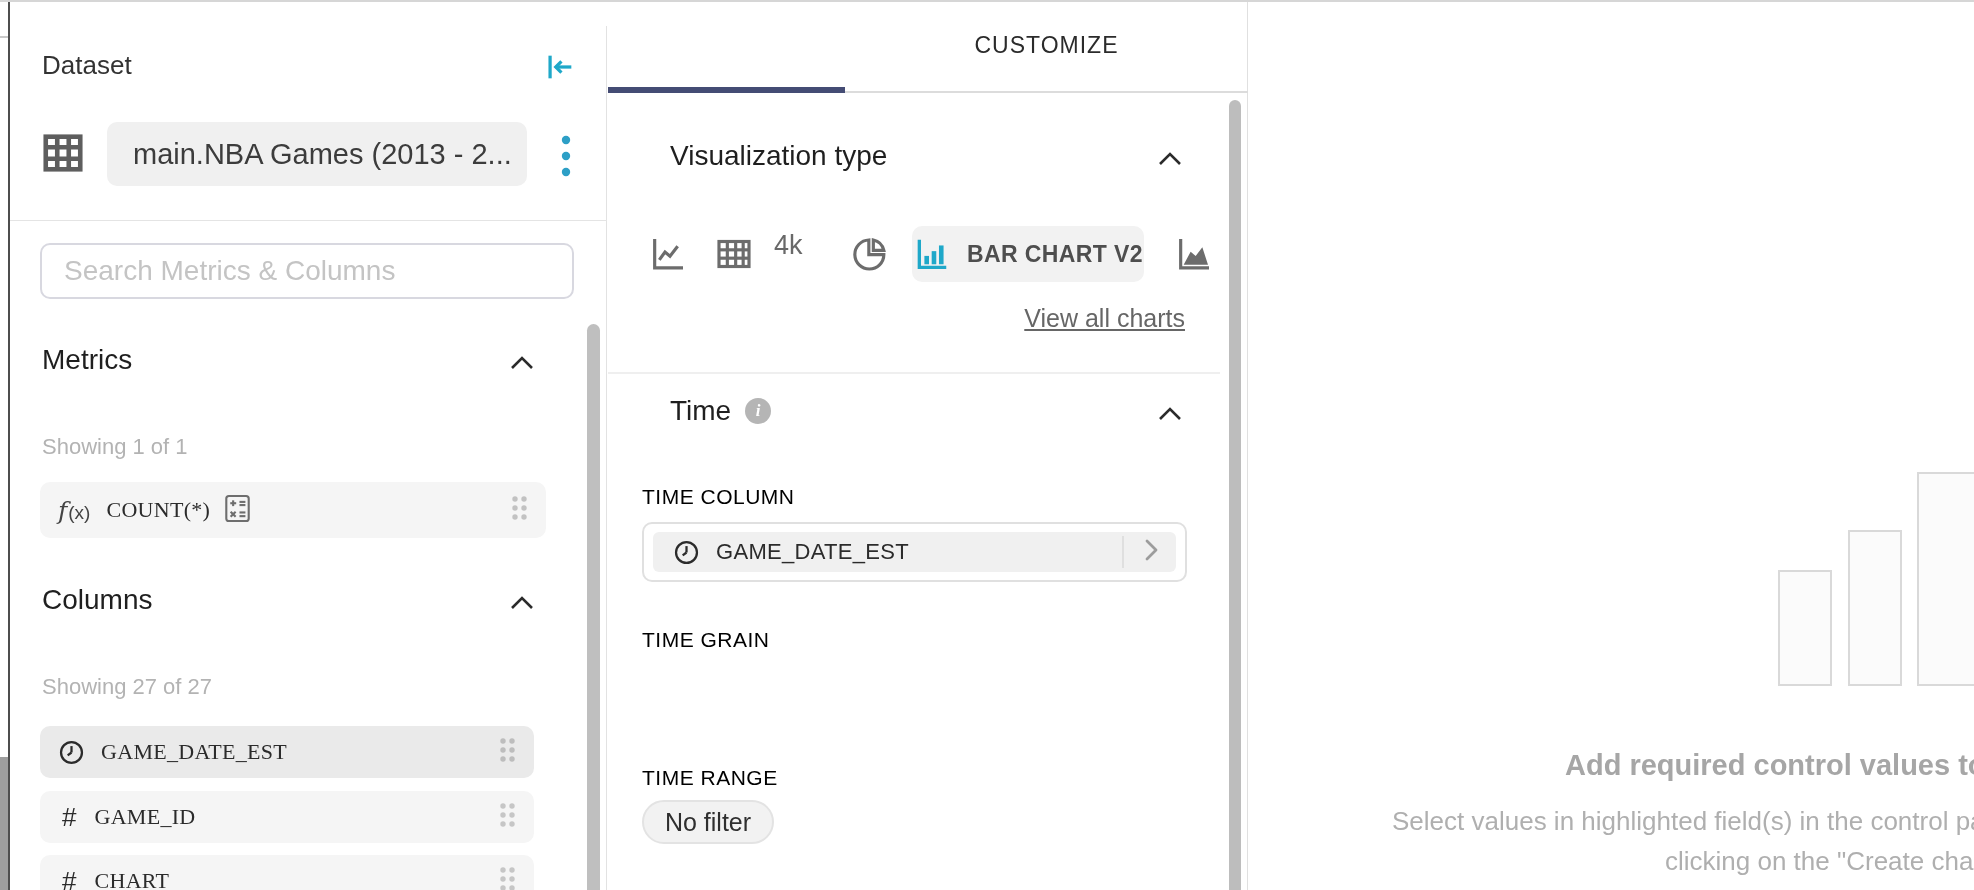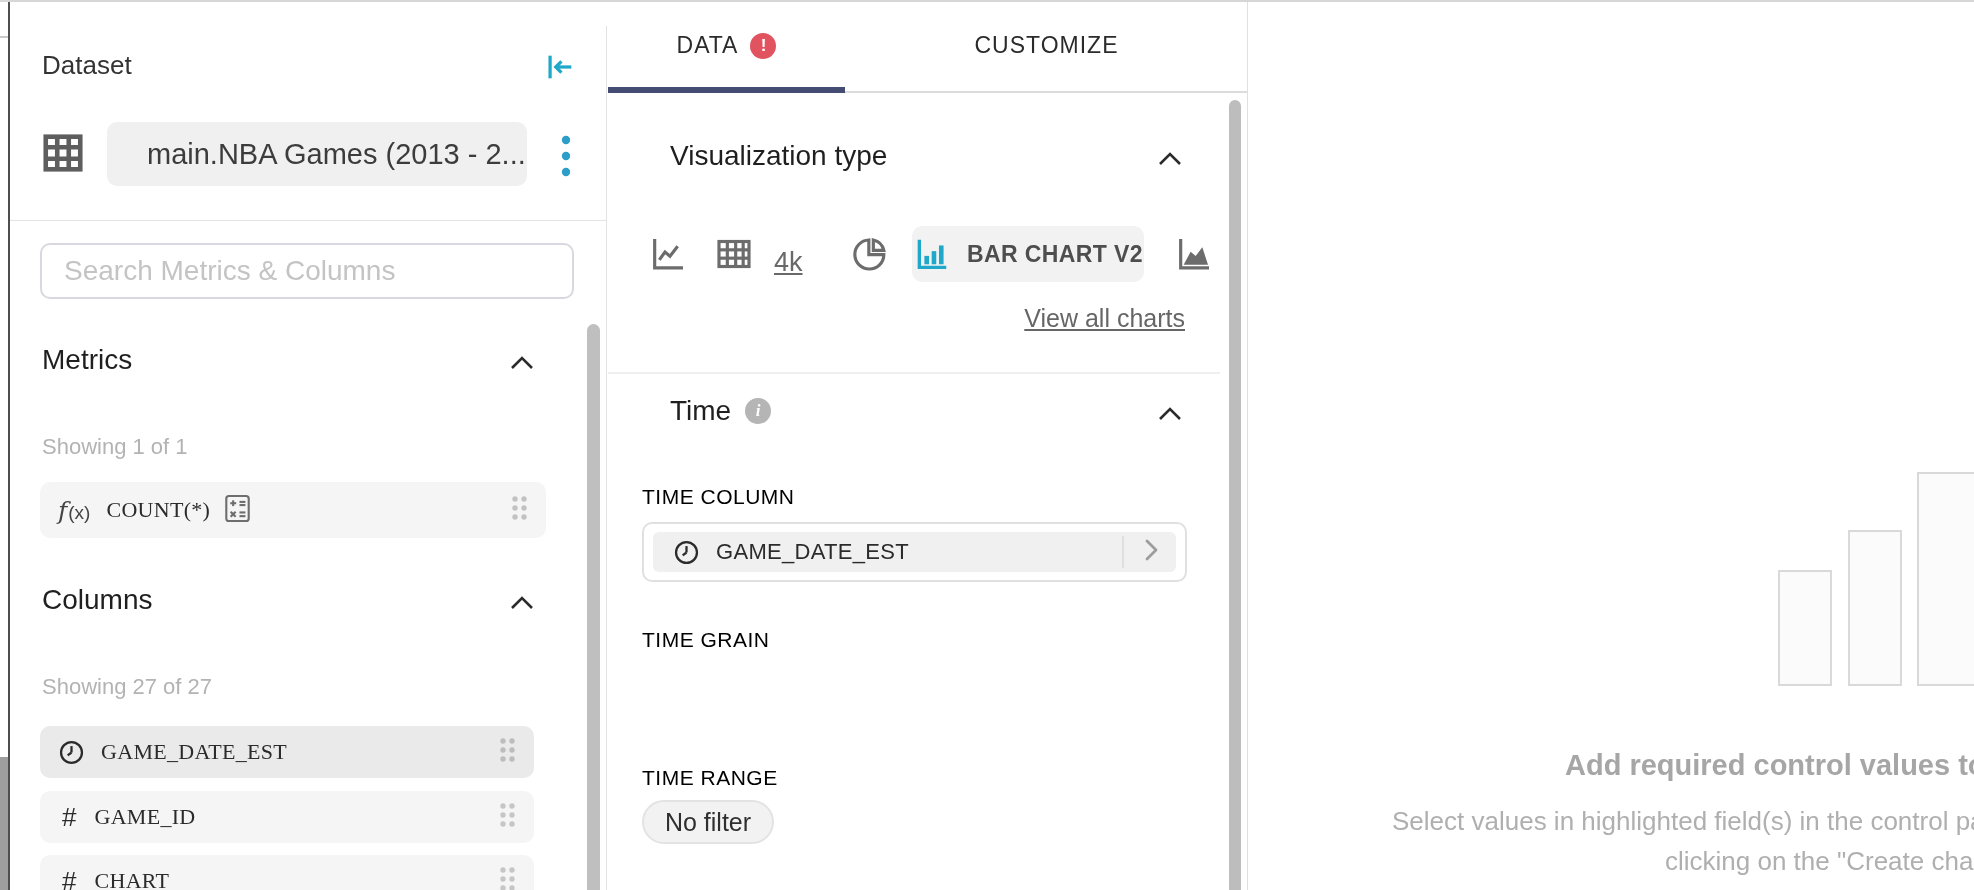--- a/index.html
+++ b/index.html
@@ -11,21 +11,21 @@
   .window-edge { position:absolute; left:0; top:0; width:10px; height:890px; background:#fff; border-right:2px solid #4E4E4E; }
   .edge-divider { position:absolute; left:0; top:36px; width:8px; height:2px; background:#C9C9C9; }
   .edge-bottom { position:absolute; left:0; top:757px; width:8px; height:133px; background:#9E9E9E; }
 
   
   .left-panel { position:absolute; left:10px; top:0; width:597px; height:890px; background:#fff; border-right:1px solid #E2E2E2;margin-top:26px; }
   .ds-title { position:absolute; left:32px; top:24px; font-size:26px; color:#333; }
   .collapse-btn { position:absolute; left:533px; top:24px; width:34px; height:34px; cursor:pointer; }
   .grid-icon { position:absolute; left:30px; top:104px; }
   .ds-pill { position:absolute; left:97px; top:96px; width:420px; height:64px; background:#F0F0F0; border-radius:10px;
-             display:flex; align-items:center; padding-left:40px; cursor:pointer; }
+             display:flex; align-items:center; padding-left:26px; cursor:pointer; }
   .ds-pill span { font-size:29px; color:#3C3C3C; white-space:nowrap; overflow:hidden; }
   .menu-dots { position:absolute; left:550px; top:106px; width:12px; height:48px; cursor:pointer; }
   .ds-divider { position:absolute; left:0; top:194px; width:597px; height:1px; background:#E4E4E4; }
   .search-box { position:absolute; left:30px; top:217px; width:534px; height:56px; border:2px solid #D8D8E0; border-radius:10px;
                 font-size:28px; color:#333; padding:0 22px; outline:none; background:#fff; }
   .search-box::placeholder { color:#C4C4C4; }
   .section-head { position:absolute; left:32px; font-size:28px; font-weight:500; color:#1F1F1F; }
   .chev-up { position:absolute; left:498px; width:28px; height:18px; cursor:pointer; }
   .showing { position:absolute; left:32px; font-size:22px; color:#B3B3B3; }
   .lp-pill { position:absolute; left:30px; border-radius:10px; display:flex; align-items:center; cursor:grab; }
@@ -49,21 +49,21 @@
   .tab-customize { left:237px; width:403px; }
   .tab-label { font-size:23px; font-weight:500; color:#2B2B2B; letter-spacing:1px; }
   .err-badge { width:26px; height:26px; border-radius:50%; background:#E25360; color:#fff; font-size:17px; font-weight:bold;
                display:flex; align-items:center; justify-content:center; }
   .inkbar { position:absolute; left:0; bottom:-2px; width:237px; height:6px; background:#444C74; }
   .mp-head { position:absolute; left:34px; font-size:28px; font-weight:500; color:#1F1F1F; display:flex; align-items:center; gap:14px;margin-left:28px; }
   .mp-chev { position:absolute; left:548px; width:28px; height:18px; cursor:pointer; }
   .viz-row { position:absolute; left:0; top:226px; width:640px; height:56px; }
   .viz-opt { position:absolute; cursor:pointer; }
   .opt-line { left:40px; top:8px; } .opt-table { left:106px; top:8px; }
-  .opt-bignum { left:166px; top:21px; font-size:27px; color:#696969;text-decoration:underline; }
+  .opt-bignum { left:166px; top:4px; font-size:27px; color:#696969; }
   .opt-pie { left:242px; top:8px; }
   .viz-selected { position:absolute; left:304px; top:0; width:232px; height:56px; background:#F2F2F2; border-radius:10px;
                   display:flex; align-items:center; justify-content:center; gap:16px; cursor:pointer; }
   .viz-selected .sel-label { font-size:23px; font-weight:600; color:#4E4E4E; letter-spacing:0.4px; }
   .opt-area { left:566px; top:8px; }
   .view-all { position:absolute; right:62px; top:304px; font-size:25px; color:#666; text-decoration:underline; cursor:pointer; }
   .mp-divider { position:absolute; left:0; top:372px; width:612px; height:2px; background:#EFEFEF; }
   .ctl-label { position:absolute; left:34px; font-size:21px; color:#000000; letter-spacing:0.5px; }
   .tc-control { position:absolute; left:34px; top:522px; width:545px; height:60px; border:2px solid #E0E0E0; border-radius:10px; cursor:pointer; }
   .tc-inner { position:absolute; left:9px; top:8px; right:9px; bottom:8px; background:#F0F0F0; border-radius:6px; display:flex; align-items:center; }
@@ -234,24 +234,20 @@
             <circle cx="14" cy="23" r="2.7"></circle>
         </svg>
       </span>
     </div>
 
     <div class="lp-scrollbar"></div>
   </div>
 
   <div class="mid-panel">
     <div class="tabbar">
-      <div class="tab tab-data">
-        <span class="tab-label">DATA</span>
-        <span class="err-badge">!</span>
-      </div>
       <div class="tab tab-customize">
         <span class="tab-label">CUSTOMIZE</span>
       </div>
       <div class="inkbar"></div>
     </div>
 
     <div class="mp-head" style="top:140px">
       <span>Visualization type</span>
     </div>
     <div class="mp-chev" style="top:150px">

